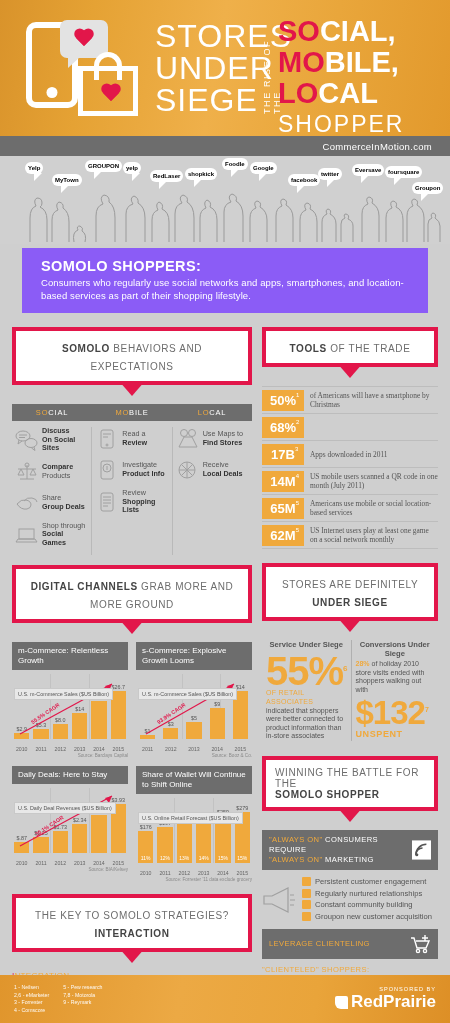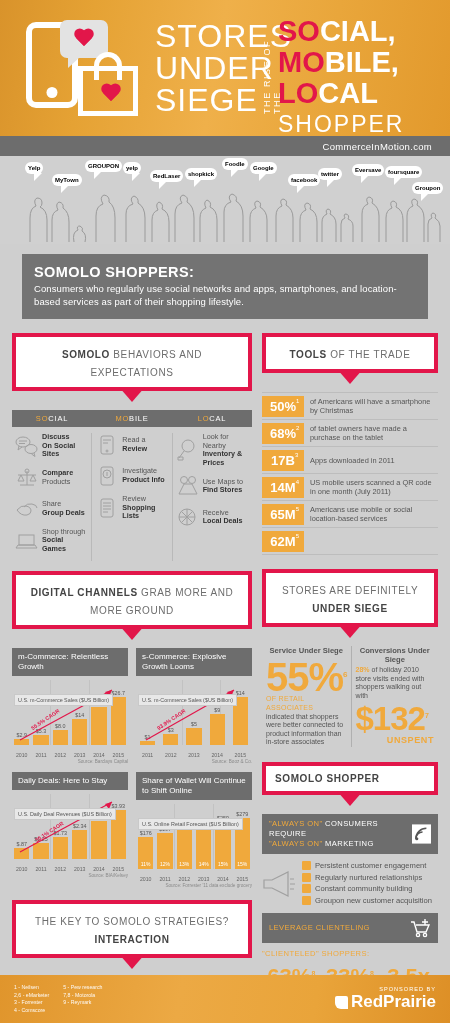--- a/index.html
+++ b/index.html
@@ -64,21 +64,21 @@
 
   
   .crowd { position:relative; height:88px; background:#d0d0d0; overflow:hidden;}
   .logo-bub { position:absolute; background:#fff; border-radius:8px; padding:2px 3px;
     font-size:6px; font-weight:bold; text-align:center; line-height:8px; box-shadow:0 0 0 0; }
   .logo-bub:after{content:""; position:absolute; left:9px; bottom:-7px; width:0;height:0;
     border-left:8px solid #fff; border-bottom:8px solid transparent;}
   .crowd svg { position:absolute; left:0; top:18px; }
 
   
-  .def-box { margin:10px 22px 0 22px; background:#737373; color:#fff; padding:10px 12px 11px 12px; }
+  .def-box { margin:4px 22px 0 22px; background:#8b5cf6; color:#fff; padding:10px 12px 11px 19px; }
   .def-title { font-size:14.5px; font-weight:bold; letter-spacing:.4px; margin-bottom:3px;}
   .def-text { font-size:9.5px; line-height:12.5px; letter-spacing:.1px;}
 
   
   .body-cols { display:flex; padding:14px 12px 0 12px; gap:10px; }
   .col-l { width:240px; }
   .col-r { width:176px; }
 
   
   .banner { border:4px solid #e2164a; background:#fff; padding:7px 6px; text-align:center; position:relative;}
@@ -101,21 +101,21 @@
   .beh-ico { width:24px; height:22px; flex:0 0 24px; }
   .beh-lbl { font-size:7.2px; color:#555; line-height:8.6px; }
   .beh-lbl b { color:#333;margin-top:31px; }
 
   
   .tool-row { display:flex; align-items:center; border-top:1px solid #bdbdbd; padding:2.5px 0; }
   .tool-row:last-child{ border-bottom:1px solid #bdbdbd;}
   .tool-num { background:#f0a93c; color:#fff; font-weight:bold; font-size:13px;
     width:42px; text-align:center; padding:3px 0; flex:0 0 42px; position:relative;}
   .tool-num sup{ font-size:6px; font-weight:normal; position:absolute; top:2px; }
-  .tool-txt { font-size:7.4px; color:#555; line-height:9px; padding-left:6px;}
+  .tool-txt { font-size:7.4px; color:#555; line-height:9px; padding-left:6px;font-family:Liberation Serif, serif;}
 
   
   .chart-head { background:#6d6d6d; color:#fff; font-size:8px; padding:4px 6px; line-height:10px; }
   .charts2 { display:flex; gap:8px; margin-bottom:8px;}
   .chart-card { flex:1; }
   .chart-area { position:relative; height:78px; background:#cfcfcf; margin-top:4px;}
   .bars { position:absolute; left:0; bottom:13px; right:0; top:0; display:flex; align-items:flex-end;
     justify-content:space-around; }
   .bar-col { position:relative; width:13%; display:flex; flex-direction:column; justify-content:flex-end; align-items:center; height:100%;}
   .bar { width:100%; background:#f0a93c; }
@@ -150,21 +150,21 @@
 
   
   .siege { display:flex; margin-top:4px; }
   .siege-col { flex:1; padding:0 4px; }
   .siege-col + .siege-col { border-left:1px solid #b0b0b0;}
   .siege-h { font-size:7.6px; font-weight:bold; color:#555; text-align:center; margin-bottom:2px;}
   .big55 { font-size:40px; color:#f0a93c; font-weight:bold; line-height:36px; letter-spacing:-1px;}
   .big132 { font-size:33px; color:#f0a93c; font-weight:bold; line-height:32px; letter-spacing:-1px;}
   .siege-sub { font-size:7px; color:#f0a93c; letter-spacing:.3px; line-height:8.6px;}
   .siege-txt { font-size:7px; color:#555; line-height:8.6px;}
-  .unspent { font-size:9px; color:#f0a93c; font-weight:bold; text-align:right; letter-spacing:.6px;}
+  .unspent { font-size:9px; color:#f0a93c; font-weight:bold; text-align:left; letter-spacing:.6px;}
 
   
   .footer { position:absolute; left:0; bottom:0; width:450px; height:48px;
     background:linear-gradient(100deg,#e0952c 0%,#eca944 40%,#e9a43a 70%,#dd8f26 100%);
     color:#fff; display:flex; align-items:center; padding:0 14px; }
   .foot-src { display:flex; gap:14px; font-size:5.2px; line-height:7.5px; opacity:.95;}
   .foot-sp { margin-left:auto; text-align:right;}
   .foot-sp .sby{ font-size:5.6px; letter-spacing:1px;}
   .foot-sp .brand{ font-size:17px; font-weight:bold; display:flex; align-items:center; gap:3px;}
   .rp-ico { width:13px; height:13px; background:#fff; border-radius:2px 2px 0 6px;}
@@ -336,30 +336,20 @@
                 </g>
               </svg>
             <div class="beh-lbl"><span>Review</span><br><b>Shopping Lists</b></div>
           </div>
         </div>
 
         <div class="beh-col">
           <div class="beh-item">
             <svg class="beh-ico" viewBox="0 0 24 22">
                 <g fill="none" stroke="#a0a0a0" stroke-width="1">
-                  <circle cx="12" cy="7" r="6"></circle>
-                  <path d="M8 12 L3 19"></path>
-                  <path d="M2 18h5v3H2z"></path>
-                </g>
-              </svg>
-            <div class="beh-lbl"><span>Look for Nearby</span><br><b>Inventory &amp; Prices</b></div>
-          </div>
-          <div class="beh-item">
-            <svg class="beh-ico" viewBox="0 0 24 22">
-                <g fill="none" stroke="#a0a0a0" stroke-width="1">
                   <circle cx="8" cy="5" r="3.5"></circle>
                   <circle cx="16" cy="5" r="3.5"></circle>
                   <path d="M3 19 L8 9 L16 9 L21 19z"></path>
                 </g>
               </svg>
             <div class="beh-lbl"><span>Use Maps to</span><br><b>Find Stores</b></div>
           </div>
           <div class="beh-item">
             <svg class="beh-ico" viewBox="0 0 24 22">
                 <g fill="none" stroke="#a0a0a0" stroke-width="1">
@@ -616,36 +606,36 @@
         </div>
       </div>
 
       <div id="toolslist">
           <div class="tool-row">
             <div class="tool-num">50%<sup>1</sup></div>
             <div class="tool-txt">of Americans will have a smartphone by Christmas</div>
           </div>
           <div class="tool-row">
             <div class="tool-num">68%<sup>2</sup></div>
-            <div class="tool-txt">of tablet owners have made a purchase on the tablet</div>
           </div>
           <div class="tool-row">
             <div class="tool-num">17B<sup>3</sup></div>
             <div class="tool-txt">Apps downloaded in 2011</div>
           </div>
           <div class="tool-row">
             <div class="tool-num">14M<sup>4</sup></div>
             <div class="tool-txt">US mobile users scanned a QR code in one month (July 2011)</div>
           </div>
           <div class="tool-row">
             <div class="tool-num">65M<sup>5</sup></div>
             <div class="tool-txt">Americans use mobile or social location-based services</div>
           </div>
           <div class="tool-row">
             <div class="tool-num">62M<sup>5</sup></div>
+            <div class="tool-txt">US Internet users play at least one game on a social network monthly</div>
           </div>
         </div>
 
       <div class="banner-wrap" style="margin-top:14px;">
         <div class="banner">
           <span class="banner-txt"><span>STORES ARE DEFINITELY</span>
           <b>UNDER SIEGE</b></span>
           <div class="banner-arrow"></div>
         </div>
       </div>
@@ -660,20 +650,21 @@
         <div class="siege-col">
           <div class="siege-h">Conversions Under Siege</div>
           <div class="siege-txt"><b style="color:#f0a93c">28%</b> <span>of holiday 2010 store visits ended with shoppers walking out with</span></div>
           <div class="big132"><span>$132</span><sup style="font-size:7px">7</sup></div>
           <div class="unspent">UNSPENT</div>
         </div>
       </div>
 
       <div class="banner-wrap" style="margin-top:15px;">
         <div class="banner" style="text-align:left;padding-left:9px">
+          <div class="banner-txt">WINNING THE BATTLE FOR THE</div>
           <div class="banner-txt" style="font-weight:bold;color:#444">SOMOLO SHOPPER</div>
           <div class="banner-arrow"></div>
         </div>
       </div>
 
       <div class="gbar">
         <div>
           <div><span class="amber">"ALWAYS ON"</span> <span>CONSUMERS REQUIRE</span></div>
           <div><span class="amber">"ALWAYS ON"</span> <span>MARKETING</span></div>
         </div>

